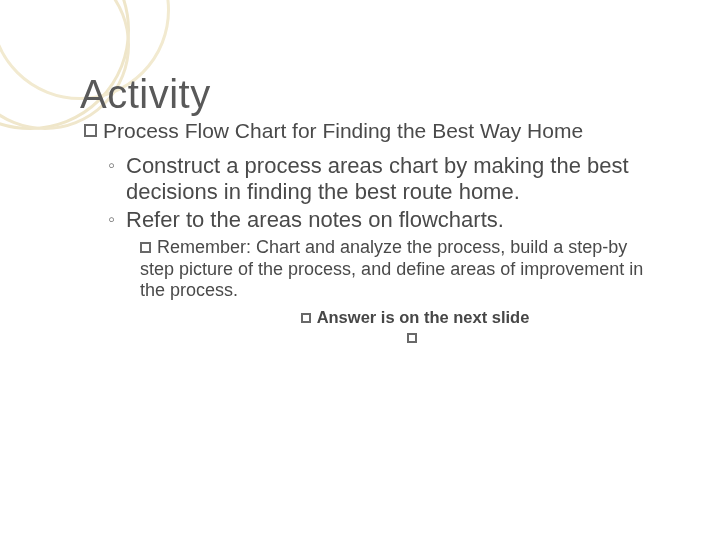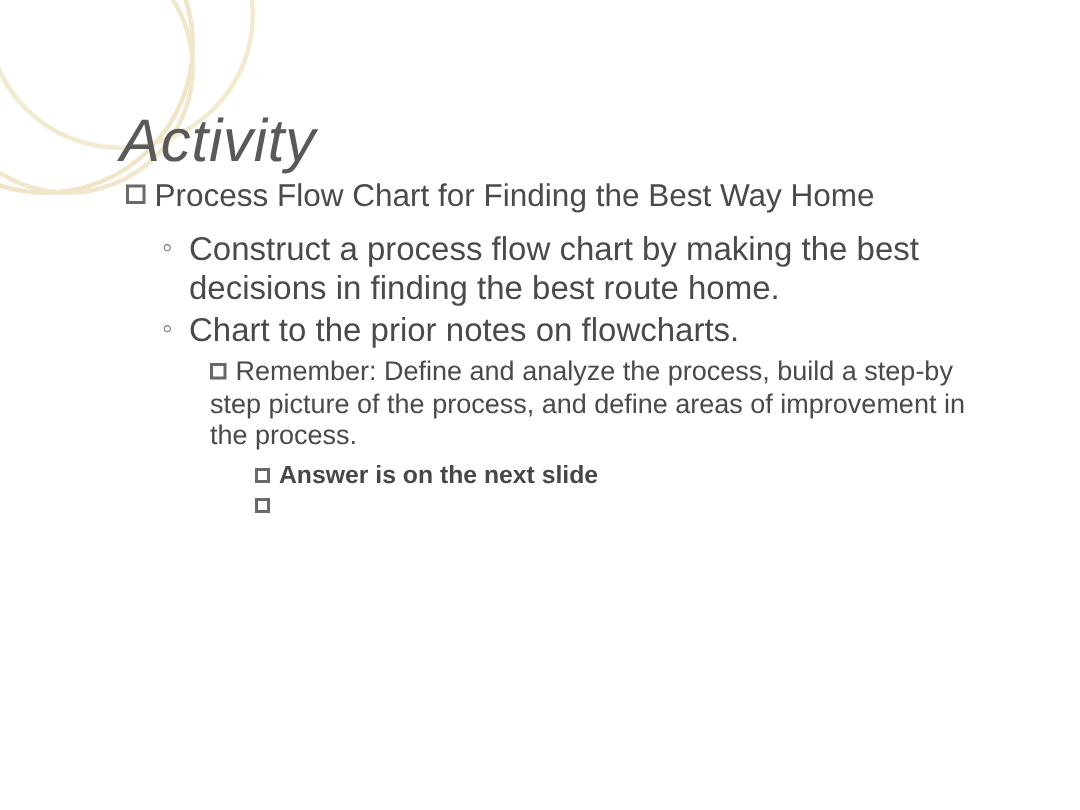--- a/index.html
+++ b/index.html
@@ -46,21 +46,20 @@
     left: 80px;
     top: 72px;
     width: 580px;
   }
   h1.title {
     margin: 0 0 2px 0;
     font-size: 40px;
     font-weight: 400;
     color: #595959;
     letter-spacing: 0.5px;
-    font-style: italic;
   }
   .lvl1 {
     margin: 0 0 10px 4px;
     font-size: 21px;
     line-height: 1.15;
     color: #4a4a4a;
   }
   .sqbullet {
     display: inline-block;
     width: 13px;
@@ -104,20 +103,21 @@
     font-size: 18px;
     line-height: 1.2;
     color: #4a4a4a;
   }
   .lvl4 {
     margin: 6px 0 0 90px;
     font-size: 16.5px;
     font-weight: 700;
     line-height: 1.2;
     color: #474747;
+    text-align: center;
   }
   .lvl4 .item {
     margin-bottom: 0;
   }
 </style>
 </head>
 <body>
 
 <div class="deco">
   <div class="ring a"></div>
@@ -129,30 +129,30 @@
 
   <h1 class="title">Activity</h1>
 
   <div class="lvl1">
     <span class="sqbullet"></span><span>Process Flow Chart for Finding the Best Way Home</span>
   </div>
 
   <div class="lvl2">
     <div class="row">
       <div class="b">◦</div>
-      <div class="t">Construct a process flow chart by making the best decisions in finding the best route home.</div>
+      <div class="t">Construct a process areas chart by making the best decisions in finding the best route home.</div>
     </div>
     <div class="row">
       <div class="b">◦</div>
-      <div class="t">Chart to the prior notes on flowcharts.</div>
+      <div class="t">Refer to the areas notes on flowcharts.</div>
     </div>
   </div>
 
   <div class="lvl3">
-    <span class="sqbullet sm"></span><span>Remember:  Define and analyze the process, build a step-by step picture of the process, and define areas of improvement in the process.</span>
+    <span class="sqbullet sm"></span><span>Remember:  Chart and analyze the process, build a step-by step picture of the process, and define areas of improvement in the process.</span>
   </div>
 
   <div class="lvl4">
     <div class="item">
       <span class="sqbullet xs"></span><span>Answer is on the next slide</span>
     </div>
     <div class="item">
       <span class="sqbullet xs"></span>
     </div>
   </div>

